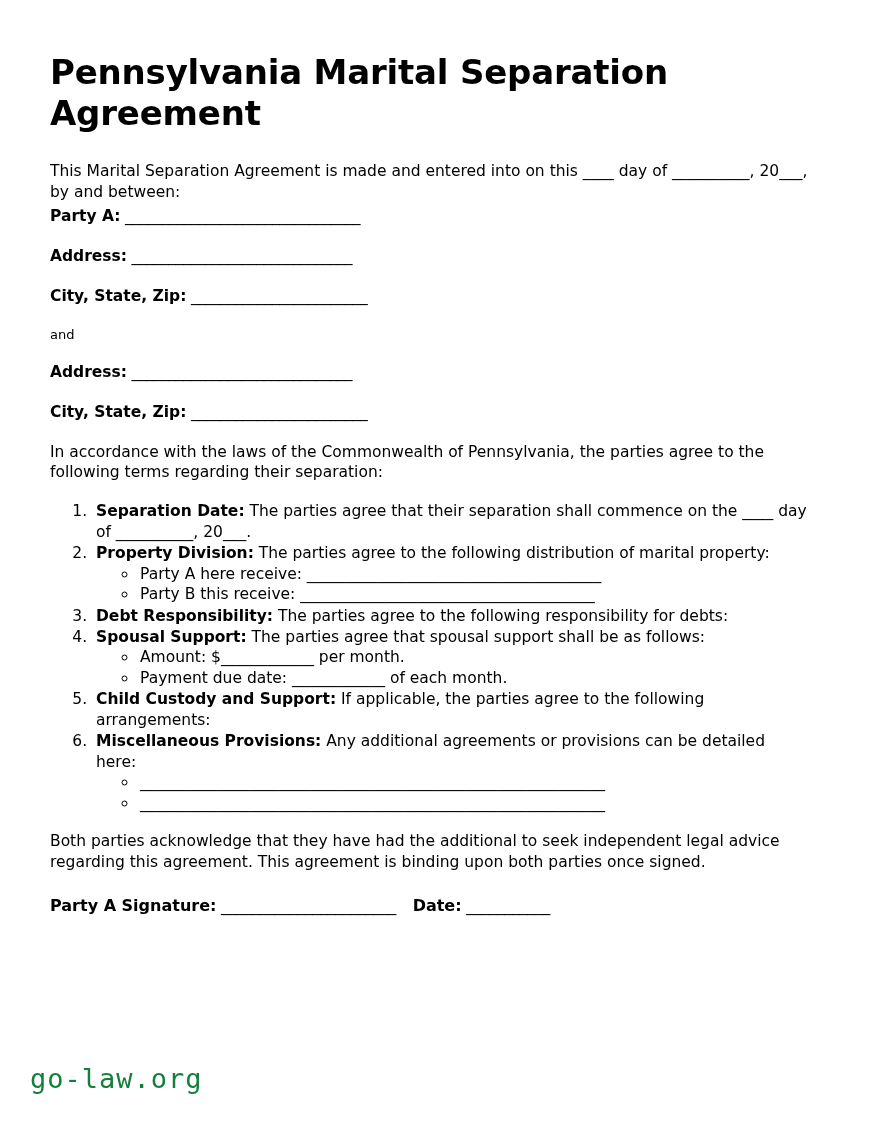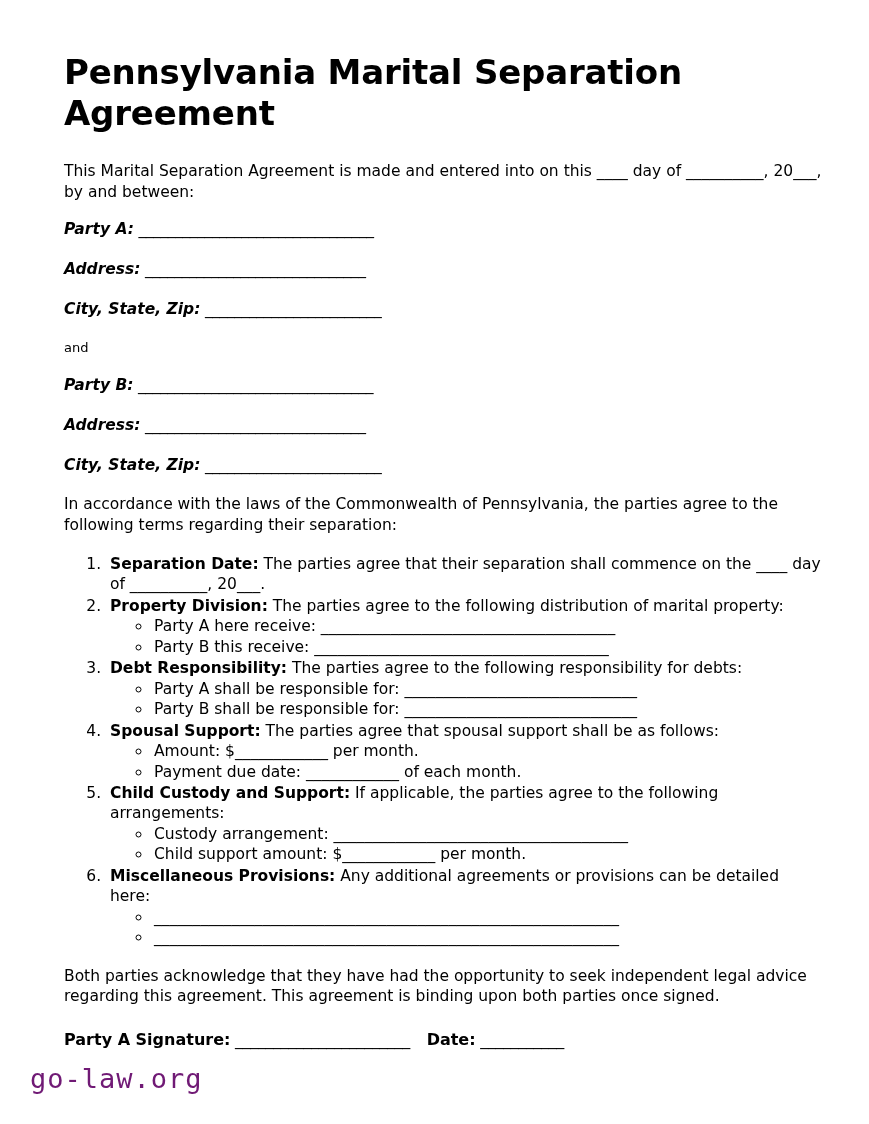--- a/index.html
+++ b/index.html
@@ -13,48 +13,47 @@
     width: 869px;
     height: 1124px;
     background: #ffffff;
     overflow: hidden;
     font-family: "DejaVu Sans", sans-serif;
     color: #000000;
     box-sizing: border-box;
   }
   .content {
     position: absolute;
-    left: 64px;
+    left: 50px;
     top: 52px;
     width: 774px;
   }
   h1.doc-title {
     font-family: "DejaVu Sans", sans-serif;
     font-size: 34px;
     font-weight: bold;
     line-height: 1.22;
     margin: 0 0 26px 0;
     letter-spacing: -0.2px;
   }
   p.para {
     font-size: 15.5px;
     line-height: 1.34;
     margin: 0 0 18px 0;
   }
   p.para.tight {
-    margin-bottom: 17px;
+    margin-bottom: 4px;
   }
   .field-line {
     font-size: 15.5px;
     line-height: 1.34;
     margin: 0 0 19px 0;
   }
   .field-line .lbl {
     font-weight: bold;
-    font-style: italic;
   }
   .blank {
     font-weight: normal;
     letter-spacing: -0.4px;
     text-align: center;
   }
   .and-line {
     font-size: 13px;
     line-height: 1.34;
     margin: 0 0 19px 0;
@@ -90,21 +89,21 @@
   .sig-line .blank {
     font-weight: normal;
   }
   .watermark {
     position: absolute;
     left: 30px;
     top: 1063px;
     font-family: "DejaVu Sans Mono", monospace;
     font-size: 27px;
     letter-spacing: 1px;
-    color: #701a75;
+    color: #15803d;
     white-space: nowrap;
   }
 </style>
 </head>
 <body>
 
 <div class="page">
 
   <div class="content">
 
@@ -113,53 +112,46 @@
     <p class="para tight">This Marital Separation Agreement is made and entered into on this ____ day of __________, 20___, by and between:</p>
 
     <div class="field-line"><span class="lbl">Party A:</span><span class="blank"> ________________________________</span></div>
 
     <div class="field-line"><span class="lbl">Address:</span><span class="blank"> ______________________________</span></div>
 
     <div class="field-line"><span class="lbl">City, State, Zip:</span><span class="blank"> ________________________</span></div>
 
     <div class="and-line">and</div>
 
-    <div class="field-line"><span class="lbl">Party B:</span><span class="blank"> ________________________________</span></div>
 
     <div class="field-line"><span class="lbl">Address:</span><span class="blank"> ______________________________</span></div>
 
     <div class="field-line"><span class="lbl">City, State, Zip:</span><span class="blank"> ________________________</span></div>
 
     <p class="para">In accordance with the laws of the Commonwealth of Pennsylvania, the parties agree to the following terms regarding their separation:</p>
 
     <ol class="terms">
         <li><span class="term-head">Separation Date:</span><span> The parties agree that their separation shall commence on the ____ day of __________, 20___.</span></li>
         <li><span class="term-head">Property Division:</span><span> The parties agree to the following distribution of marital property:</span><ul class="subs">
             <li>Party A here receive: ______________________________________</li>
             <li>Party B this receive: ______________________________________</li>
           </ul></li>
-        <li><span class="term-head">Debt Responsibility:</span><span> The parties agree to the following responsibility for debts:</span><ul class="subs">
-            <li>Party A shall be responsible for: ______________________________</li>
-            <li>Party B shall be responsible for: ______________________________</li>
-          </ul></li>
+        <li><span class="term-head">Debt Responsibility:</span><span> The parties agree to the following responsibility for debts:</span></li>
         <li><span class="term-head">Spousal Support:</span><span> The parties agree that spousal support shall be as follows:</span><ul class="subs">
             <li>Amount: $____________ per month.</li>
             <li>Payment due date: ____________ of each month.</li>
           </ul></li>
-        <li><span class="term-head">Child Custody and Support:</span><span> If applicable, the parties agree to the following arrangements:</span><ul class="subs">
-            <li>Custody arrangement: ______________________________________</li>
-            <li>Child support amount: $____________ per month.</li>
-          </ul></li>
+        <li><span class="term-head">Child Custody and Support:</span><span> If applicable, the parties agree to the following arrangements:</span></li>
         <li><span class="term-head">Miscellaneous Provisions:</span><span> Any additional agreements or provisions can be detailed here:</span><ul class="subs">
             <li>____________________________________________________________</li>
             <li>____________________________________________________________</li>
           </ul></li>
       </ol>
 
-    <p class="para">Both parties acknowledge that they have had the opportunity to seek independent legal advice regarding this agreement. This agreement is binding upon both parties once signed.</p>
+    <p class="para">Both parties acknowledge that they have had the additional to seek independent legal advice regarding this agreement. This agreement is binding upon both parties once signed.</p>
 
     <div class="sig-line"><span>Party A Signature:</span><span class="blank"> _______________________</span>&nbsp;&nbsp;&nbsp;<span>Date:</span><span class="blank"> ___________</span></div>
 
   </div>
 
   <div class="watermark">go-law.org</div>
 
 </div>
 
 </body></html>

